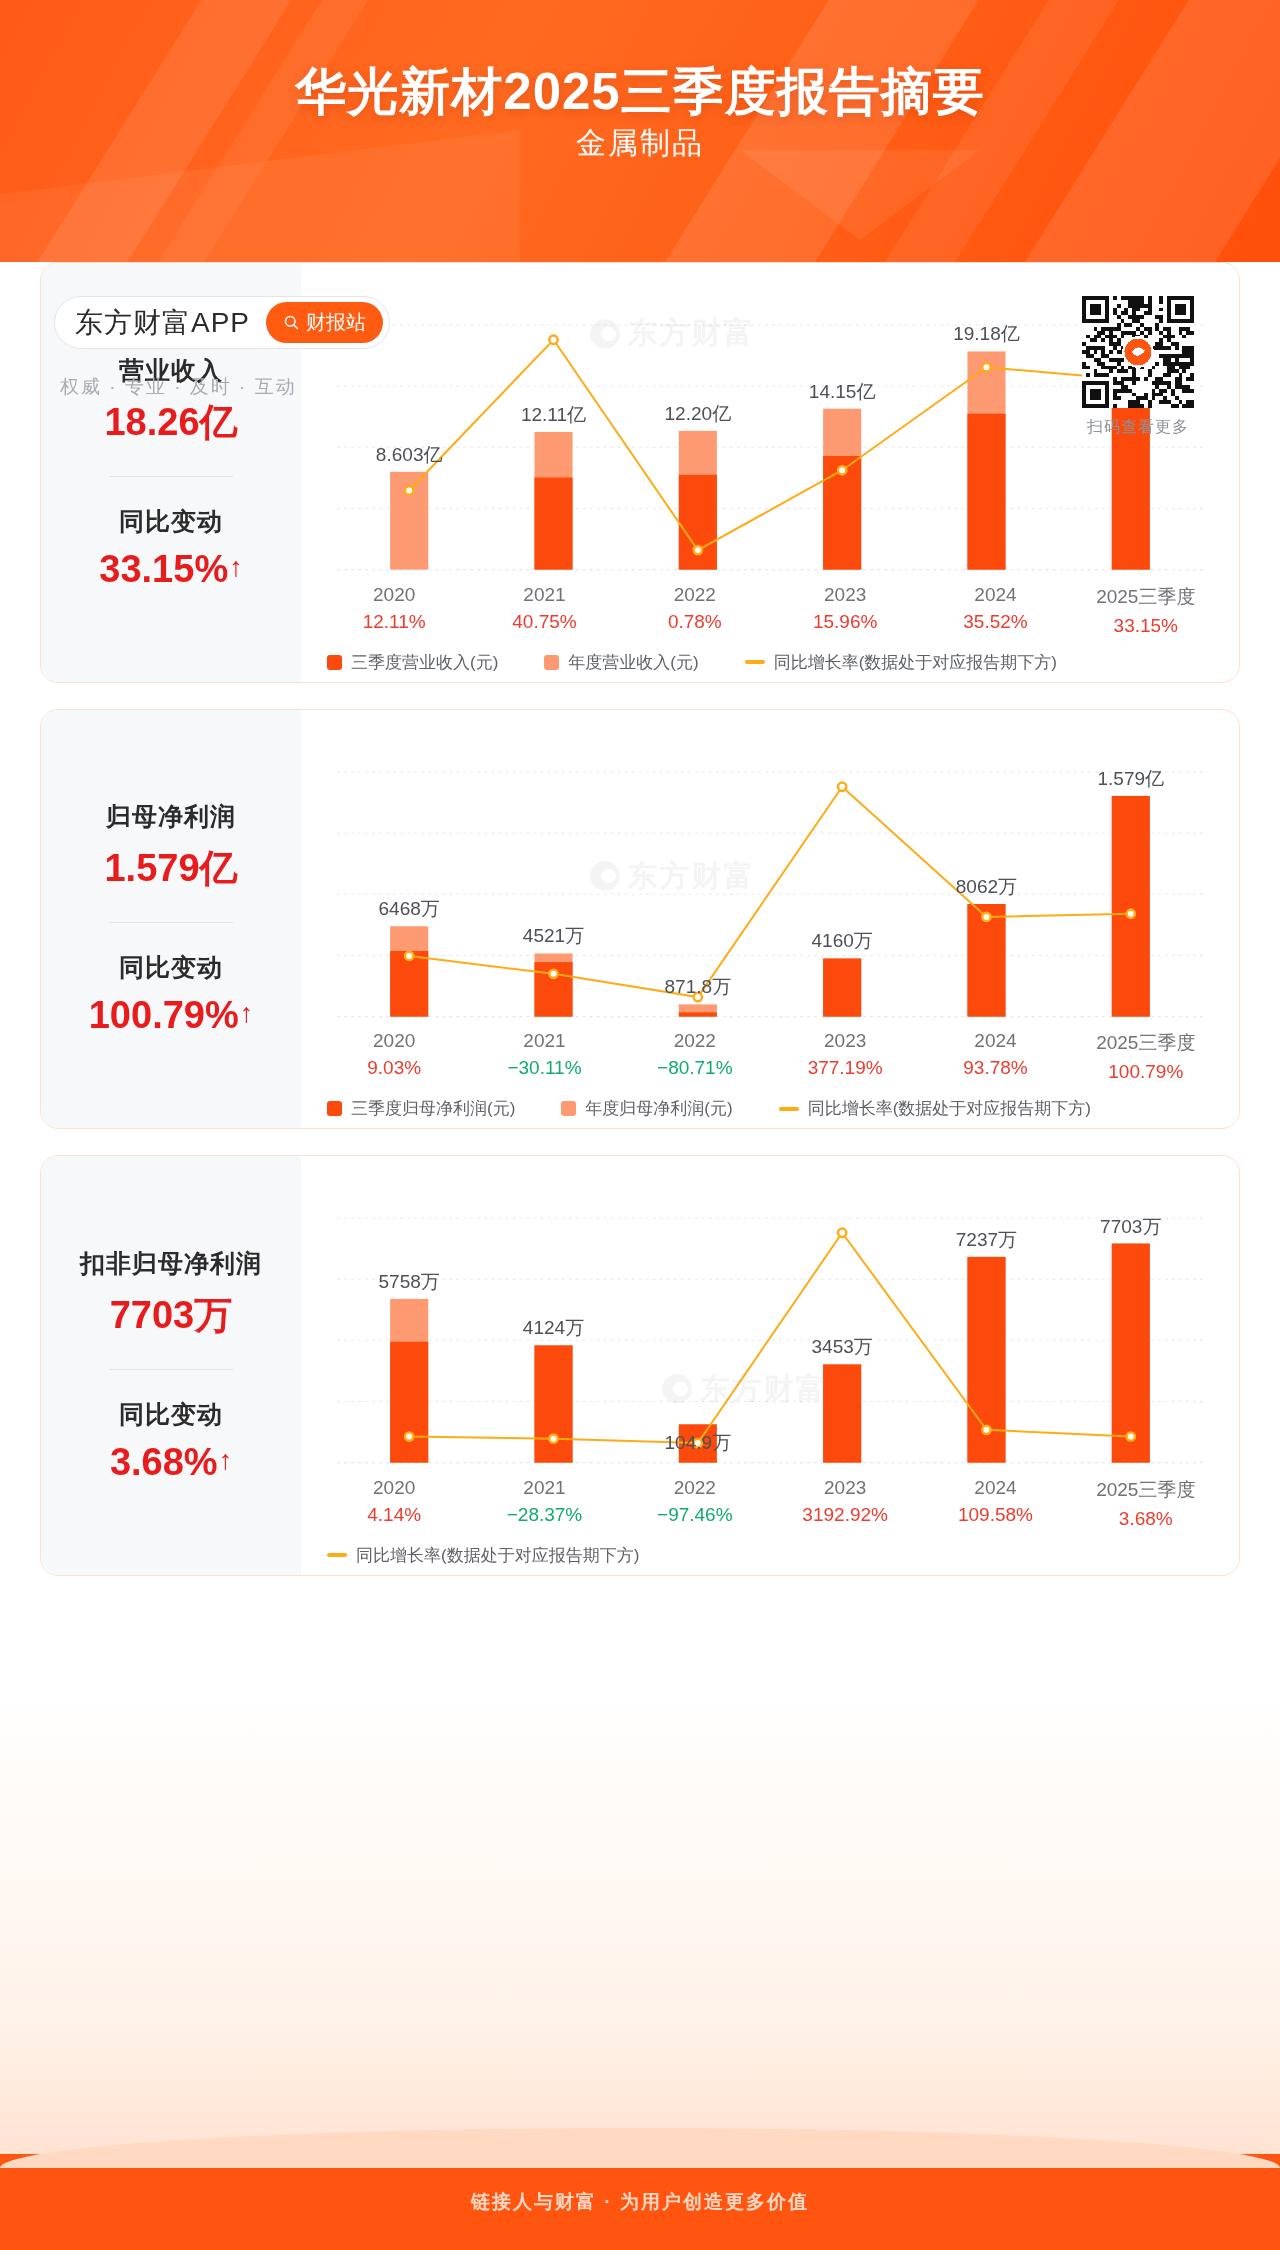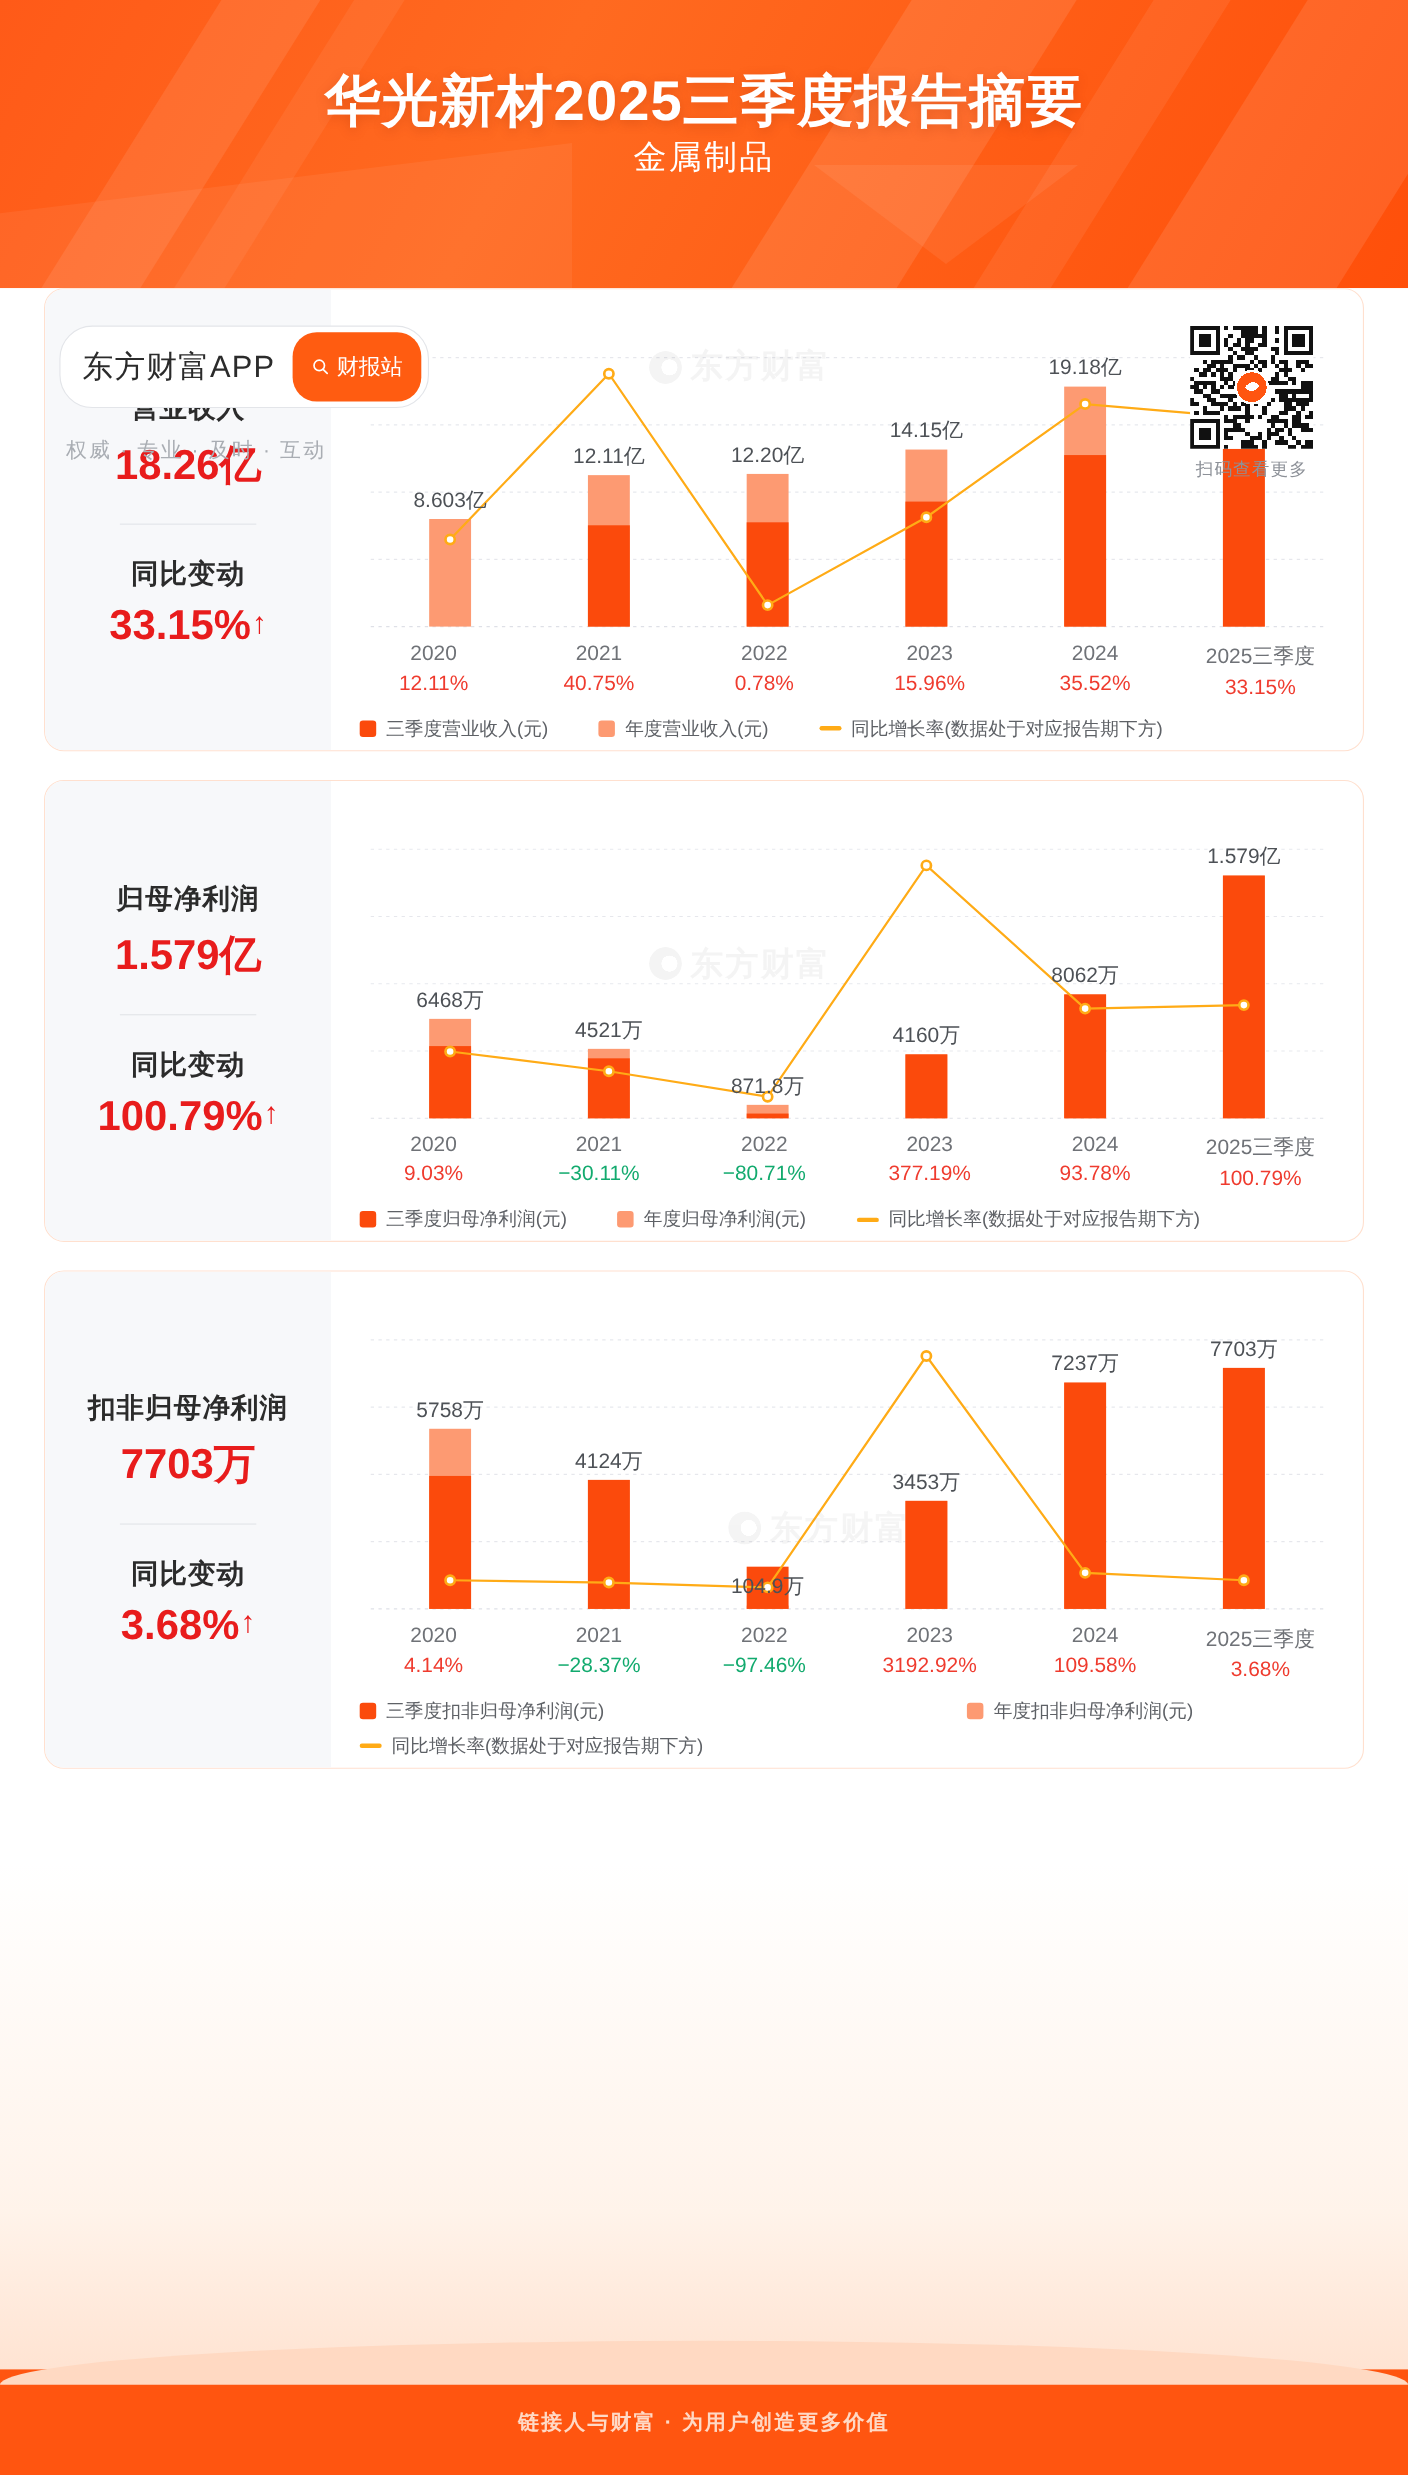--- a/index.html
+++ b/index.html
@@ -104,21 +104,21 @@
   
   .footer { position:relative; margin:6px 24px 0 24px; width:1200px; height:185px; display:flex;
             align-items:flex-start; justify-content:space-between; padding:28px 30px 0 30px; }
   .app-pill {
     display:inline-flex; align-items:center; border:1px solid #e3e5e9;
     border-radius:30px; padding:5px 6px 5px 20px; background:#fff;
   }
   .app-name { font-size:28px; color:#2b2b2b; margin-right:16px; letter-spacing:1px; }
   .app-btn {
     display:inline-flex; align-items:center; gap:6px; background:#ff5c11;
-    color:#fff; border-radius:22px; padding:18px 17px; font-size:20px;
+    color:#fff; border-radius:22px; padding:7px 17px; font-size:20px;
   }
   .app-slogan { margin-top:25px; font-size:19px; color:#a9adb3; letter-spacing:2px; padding-left:6px; }
 
   .qr-wrap { text-align:center; }
   .qr { width:112px; height:112px; position:relative; background:#fff; }
   .qr-cap { margin-top:9px; font-size:16px; color:#8d9198; letter-spacing:1px; }
 
   
   .bottombar {
     position:absolute; left:0; bottom:0; width:1280px; height:96px;
@@ -403,30 +403,20 @@
             <div class="xcell">
               <div class="xyear">2024</div>
                       <div class="xpct pos">109.58%</div>
             </div>
             <div class="xcell">
               <div class="xyear">2025三季度</div>
                       <div class="xpct pos">3.68%</div>
             </div>
           </div>
           <div class="legend wrap2">
-            <div class="lg-row">
-              <div class="lg-item" style="margin-right: 330px;">
-                <span class="lg-sq" style="background: rgb(251, 74, 12);"></span>
-                <span>三季度扣非归母净利润(元)</span>
-              </div>
-              <div class="lg-item">
-                <span class="lg-sq" style="background: rgb(253, 154, 114);"></span>
-                <span>年度扣非归母净利润(元)</span>
-              </div>
-            </div>
             <div class="lg-row">
               <div class="lg-item">
                 <span class="lg-ln" style="background: rgb(255, 171, 22);"></span>
                 <span>同比增长率(数据处于对应报告期下方)</span>
               </div>
             </div>
           </div>
         </div>
       </div>
     </div>

